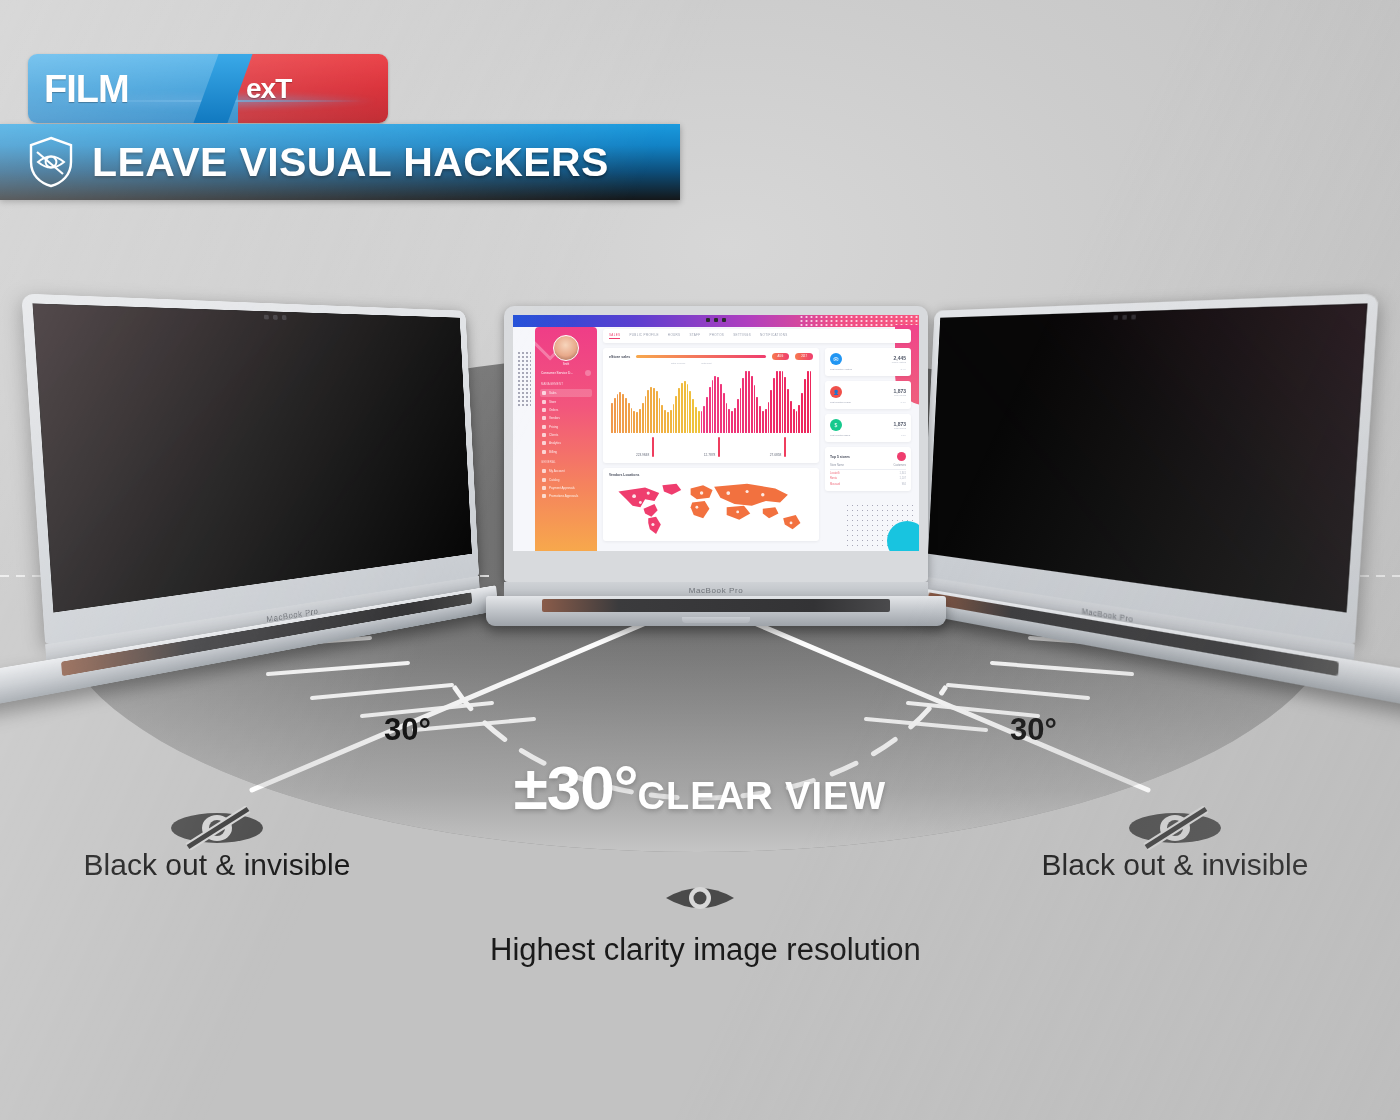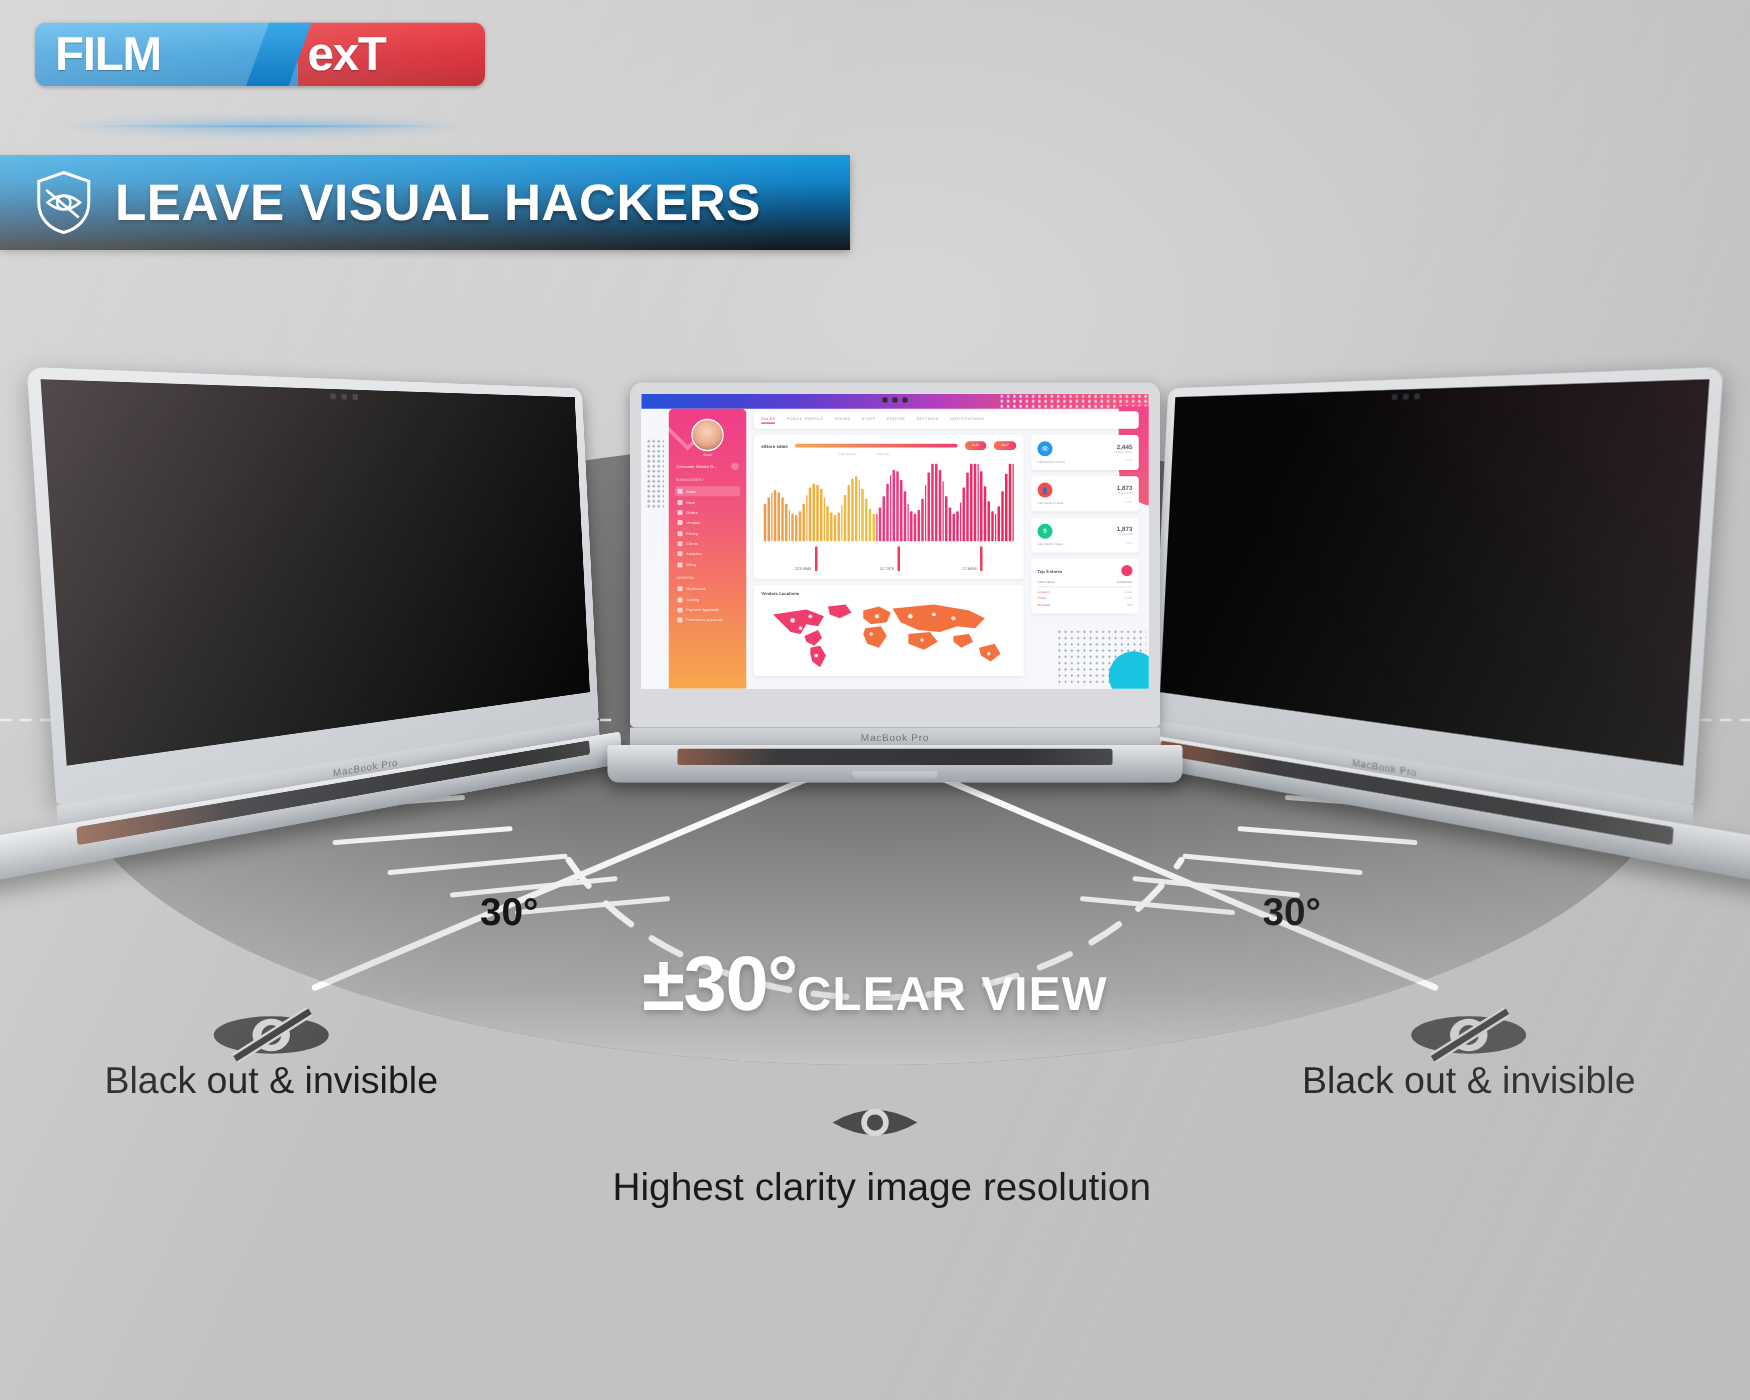--- a/index.html
+++ b/index.html
@@ -12,32 +12,32 @@
     background:
       radial-gradient(ellipse 900px 600px at 52% 22%, #d7d7d7 0%, #cccccc 45%, #c2c2c2 100%);
   }
   
   .sheen{position:absolute;inset:0;
     background:linear-gradient(115deg, rgba(255,255,255,.35) 0%, rgba(255,255,255,0) 38%, rgba(255,255,255,0) 62%, rgba(180,180,180,.28) 100%);
     pointer-events:none;}
 
   
   .logo-wrap{position:absolute;left:28px;top:18px;width:360px;}
-  .logo{position:relative;display:flex;height:51px;border-radius:9px;overflow:hidden;
-    box-shadow:0 1px 3px rgba(0,0,0,.35);}
+  .logo{position:relative;display:flex;height:69px;border-radius:9px;overflow:hidden;
+    box-shadow:0 1px 3px rgba(0,0,0,.35);margin-top:36px;}
   .logo-left{flex:0 0 194px;background:linear-gradient(180deg,#3aa9e8 0%,#1b8ed4 48%,#1179c0 100%);
     display:flex;align-items:center;justify-content:flex-start;padding-left:16px;position:relative;}
   .logo-right{flex:1;background:linear-gradient(180deg,#e8252c 0%,#d4121c 50%,#b80d16 100%);
     display:flex;align-items:center;justify-content:flex-start;padding-left:8px;position:relative;}
   .logo-slash{position:absolute;left:178px;top:0;width:34px;height:100%;
     background:linear-gradient(180deg,#3aa9e8 0%,#1179c0 100%);
     transform:skewX(-20deg);z-index:2;}
   .logo-txt{font-weight:bold;color:#fff;font-size:38px;letter-spacing:-1px;line-height:1;
     text-shadow:0 1px 1px rgba(0,0,0,.28);z-index:3;position:relative;}
-  .logo-txt.b{font-size:38px;}
+  .logo-txt.b{font-size:28px;}
   .logo-glow{position:absolute;left:12px;top:74px;width:336px;height:18px;
     background:radial-gradient(ellipse at center, rgba(60,150,215,.55) 0%, rgba(60,150,215,0) 72%);
     filter:blur(2px);}
   .logo-line{position:absolute;left:34px;top:82px;width:300px;height:2px;
     background:linear-gradient(90deg, rgba(70,160,220,0) 0%, rgba(70,160,220,.9) 50%, rgba(70,160,220,0) 100%);}
 
   
   .banner{position:absolute;left:0;top:124px;width:680px;height:76px;
     background:linear-gradient(180deg,#1a9ade 0%,#1283c6 28%,#0d4f7c 62%,#141719 100%);
     display:flex;align-items:center;box-shadow:0 2px 6px rgba(0,0,0,.3);}

